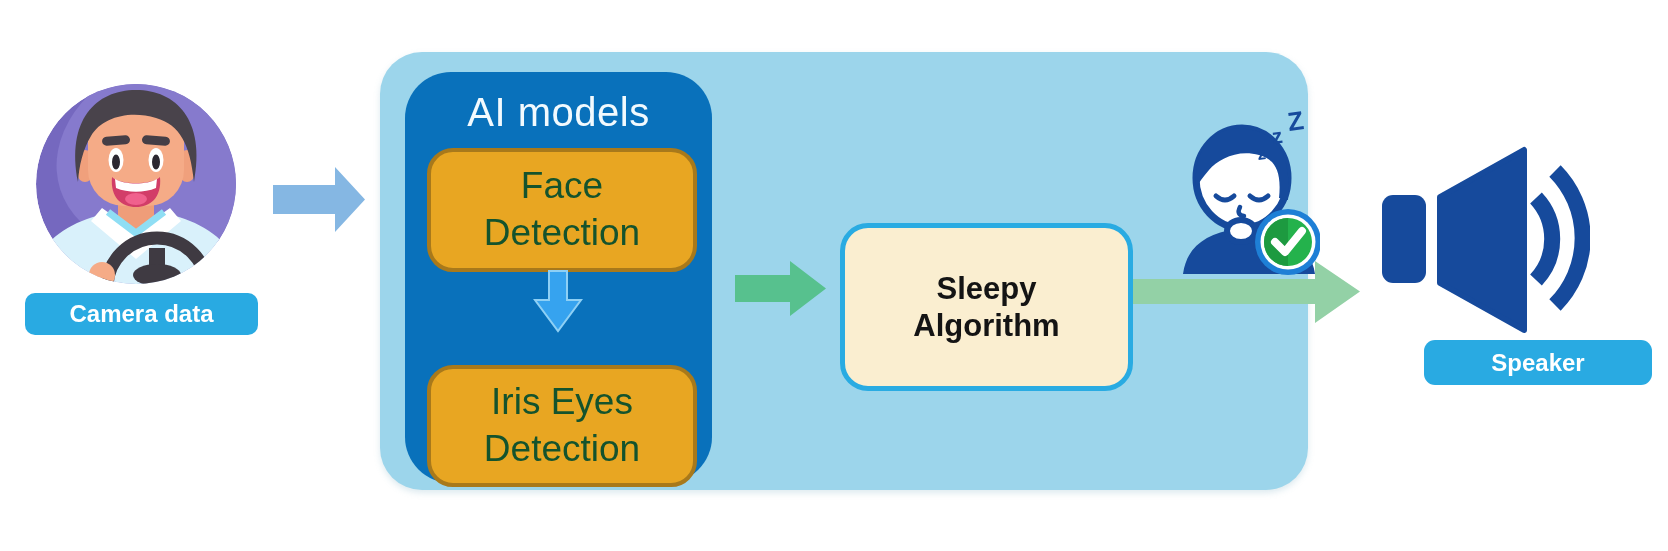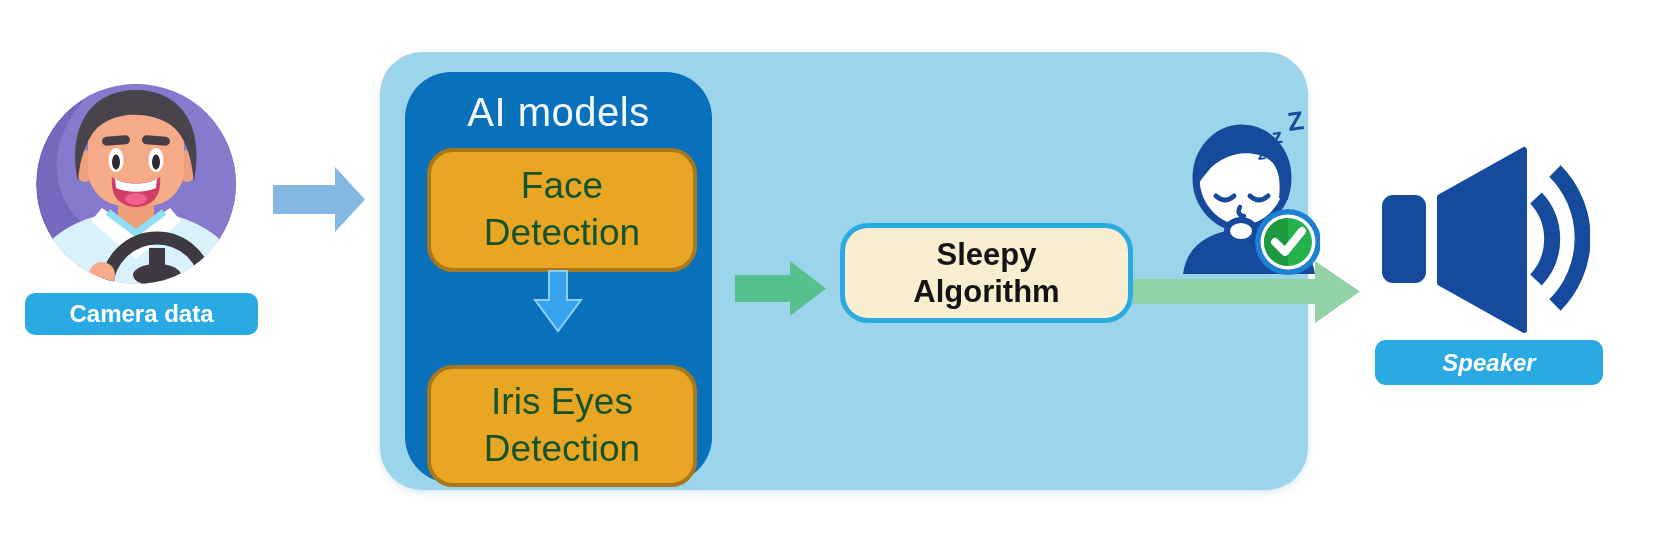--- a/index.html
+++ b/index.html
@@ -37,31 +37,31 @@
     position:absolute; left:22px; width:270px;
     background:var(--yellow-fill); border:4px solid var(--yellow-border);
     border-radius:26px;
     display:flex; align-items:center; justify-content:center;
     color:#14532d; font-size:37px; line-height:1.27; text-align:center;
   }
   .model-box.face { top:76px;  height:124px; }
   .model-box.iris { top:261px; height:122px;margin-top:32px; }
 
   .sleepy-box {
-    left:840px; top:223px; width:293px; height:100px;
+    left:840px; top:223px; width:293px; height:168px;
     background:var(--cream-fill); border:5px solid var(--cream-border);
     border-radius:28px;
     display:flex; align-items:center; justify-content:center;
     color:#141414; font-weight:bold; font-size:31px; line-height:1.2; text-align:center;
   }
 
   .two-line { white-space:pre-line; }
 
   .camera-label  { left:25px;   top:293px; width:233px; height:42px; }
-  .speaker-label { left:1375px; top:340px; width:228px; height:45px; border-radius:11px;font-style:italic; }
+  .speaker-label { left:1424px; top:340px; width:228px; height:45px; border-radius:11px; }
 
   
   .f-navy { fill:var(--navy); }
   svg text.zzz { fill:var(--navy); font-family:"Liberation Sans",sans-serif; font-weight:bold; }
 </style>
 </head>
 <body>
 
 <div id="stage">
 

